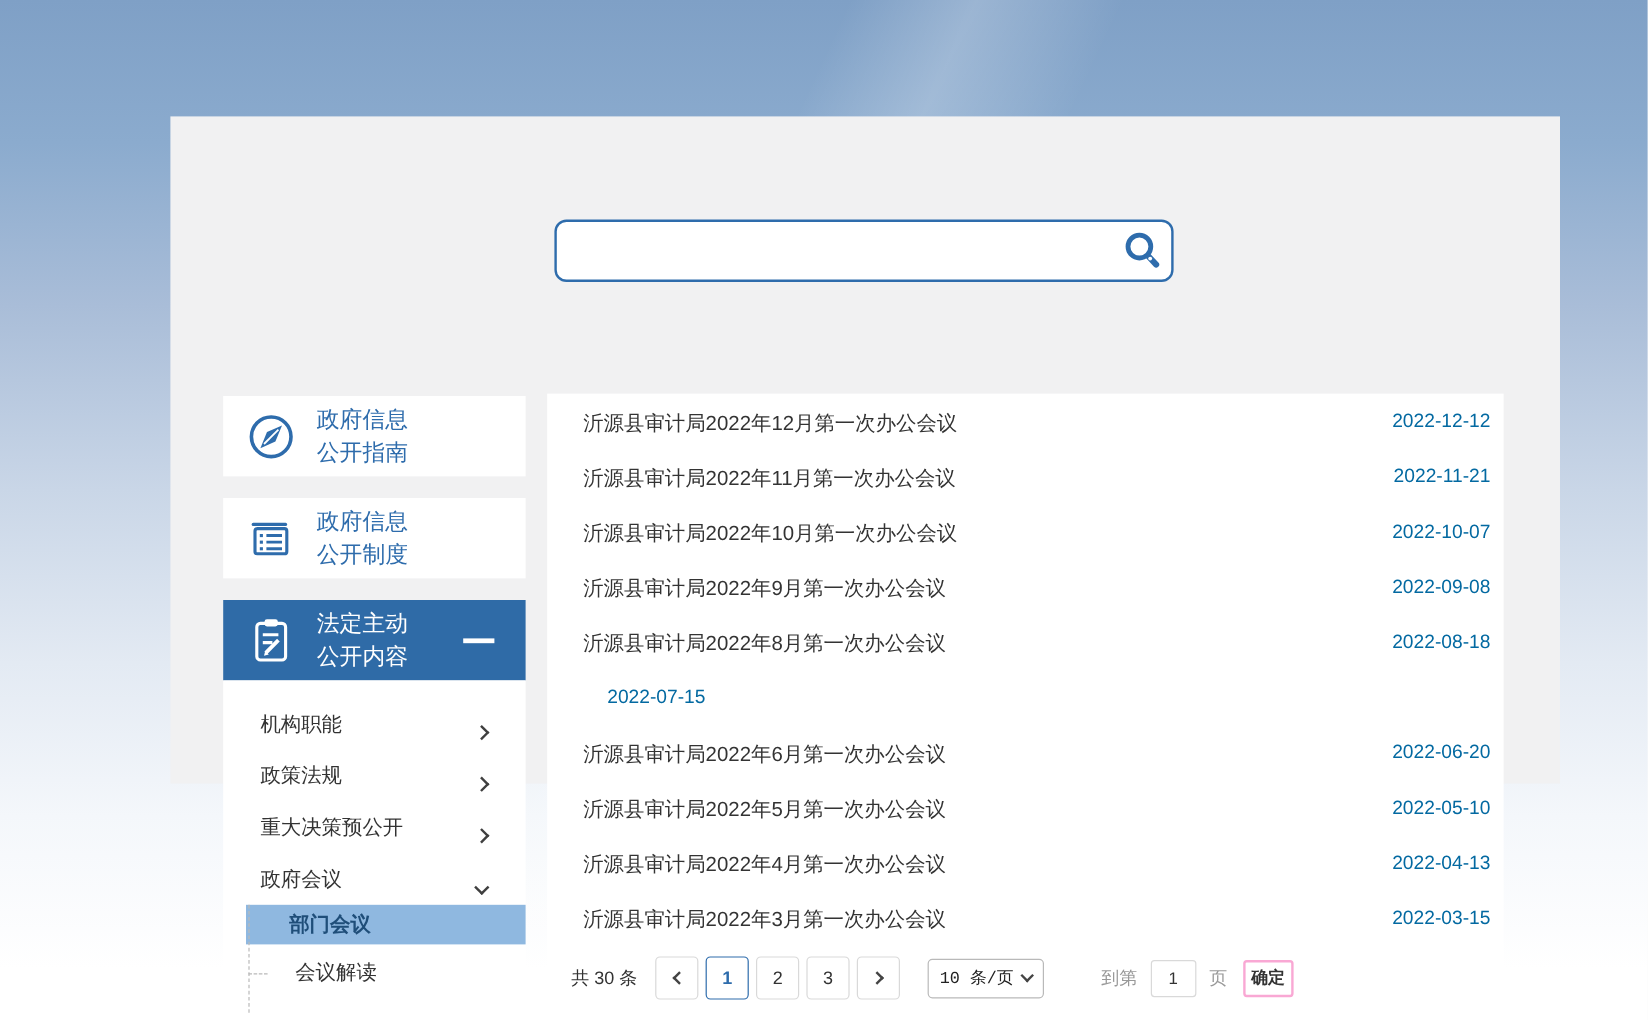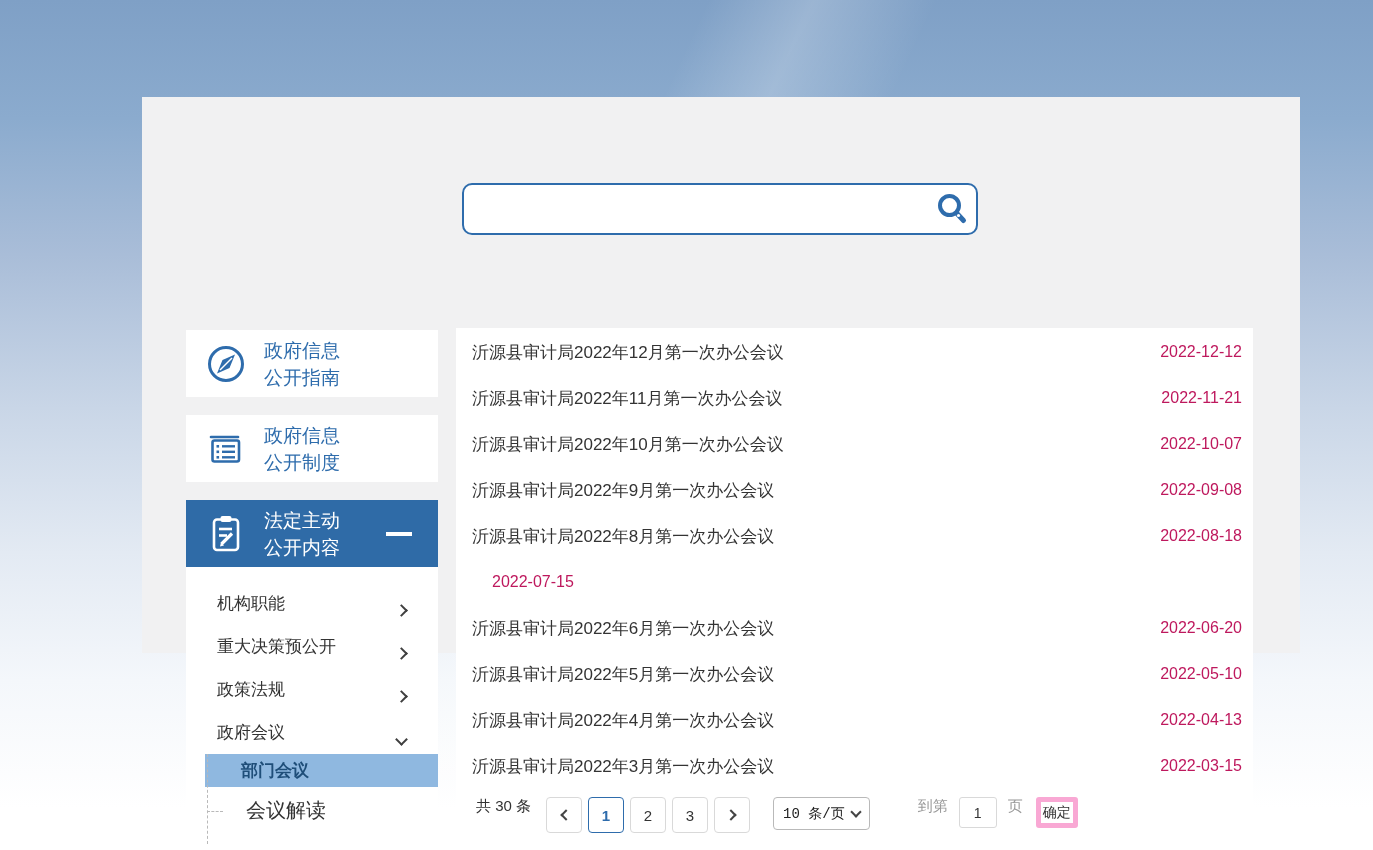--- a/index.html
+++ b/index.html
@@ -33,50 +33,50 @@
   .menu-card { background:#fff; height:283px; padding-top:5px; position:relative; }
   .menu-item { height:43px; display:flex; align-items:flex-end; padding:0 32px 0 31px;
     font-size:17px; color:#333; cursor:pointer; }
   .chev { width:9px; height:9px; border-top:2px solid #3f3f3f; border-right:2px solid #3f3f3f; margin-left:auto; }
   .chev.right { transform:rotate(45deg); }
   .chev.down  { transform:rotate(135deg); margin-top:-5px; }
 
   .sub-active { margin:10px 0 0 19px; height:33px; background:#8fb8e0; display:flex; align-items:center;
     padding-left:36px; font-size:17px; font-weight:bold; color:#1f4e79; cursor:pointer; }
   .sub-item { height:47px; display:flex; align-items:center; padding-left:60px;
-    font-size:20px; color:#333; cursor:pointer; position:relative; }
+    font-size:17px; color:#333; cursor:pointer; position:relative; }
   .tree-v { position:absolute; left:21px; top:187px; bottom:6px; border-left:1px dashed #b9b9b9; }
   .tree-h { position:absolute; left:21px; top:50%; width:16px; border-top:1px dashed #b9b9b9; }
 
   
   .main-panel { position:absolute; left:314px; top:231px; width:797px; height:517px; background:#fff; padding-top:1px; }
-  .news-row { height:46px; display:flex; align-items:center; padding:0 11px 0 16px; cursor:pointer; }
+  .news-row { height:46px; display:flex; align-items:center; padding:0 11px 0 16px; cursor:pointer;margin-left:14px; }
   .news-title { flex:1; font-size:17px; color:#333; white-space:nowrap; overflow:hidden; }
-  .news-date { font-size:16px; color:#be185d; margin-left:20px; flex:none; }
-
-  
-  .pager { display:flex; margin-top:8px; padding-left:20px; font-size:15px; color:#333; }
+  .news-date { font-size:16px; color:#0369a1; margin-left:20px; flex:none; }
+
+  
+  .pager { display:flex; align-items:center; margin-top:8px; padding-left:20px; font-size:15px; color:#333; }
   .pg-total { margin-right:15px; }
   .pg-btn { width:36px; height:36px; border:1px solid #d9d9d9; border-radius:4px; background:#fff;
     display:flex; align-items:center; justify-content:center; font-size:15px; color:#333;
     margin-right:6px; cursor:pointer; }
   .pg-btn.active { border-color:#2e6cac; color:#2e6cac; font-weight:bold; }
   .chev-sm { width:8px; height:8px; border-top:2px solid #444; border-right:2px solid #444; }
   .chev-sm.left  { transform:rotate(-135deg); margin-left:3px; }
   .chev-sm.rightp { transform:rotate(45deg); margin-right:3px; }
   .chev-sm.downp { transform:rotate(135deg); margin-top:-4px; }
   .pg-size { min-width:72px; height:33px; border:1px solid #b9b9b9; border-radius:4px; background:#fff;
     display:flex; align-items:center; justify-content:center; gap:7px; font-size:14px;
     margin-left:17px; padding:0 9px; cursor:pointer; color:#222;font-family:Liberation Mono, monospace; }
   .pg-goto-label { color:#999; margin-left:48px; font-size:15px; }
   .pg-input { width:38px; height:31px; border:1px solid #d9d9d9; border-radius:3px; text-align:center;
     font-size:14px; color:#333; margin:0 11px; outline:none; font-family:inherit; }
   .pg-unit { color:#999; font-size:15px; }
-  .pg-confirm { margin-left:13px; width:42px; height:31px; border:5px solid #f9a8d4; border-radius:3px;
-    background:#fff; font-size:14px; color:#333; display:flex; align-items:center; justify-content:center; cursor:pointer; }
+  .pg-confirm { margin-left:13px; width:42px; height:31px; border:2px solid #f9a8d4; border-radius:3px;
+    background:#fff; font-size:14px; color:#333; display:flex; align-items:center; justify-content:center; cursor:pointer;font-weight:bold; }
 </style>
 </head>
 <body>
 
 <div class="wrapper">
 
   <div class="search-box">
     <input class="search-input" placeholder="" style="">
     <div class="search-btn">
       <svg width="34" height="34" viewBox="0 0 34 34">
@@ -133,25 +133,25 @@
       </div>
       <div class="minus-bar"></div>
     </div>
 
     <div class="menu-card">
       <div class="menu-item">
         <span>机构职能</span>
         <span class="chev right"></span>
       </div>
       <div class="menu-item">
+        <span>政策法规</span>
+        <span class="chev right"></span>
+      </div>
+      <div class="menu-item">
         <span>重大决策预公开</span>
-        <span class="chev right"></span>
-      </div>
-      <div class="menu-item">
-        <span>政策法规</span>
         <span class="chev right"></span>
       </div>
       <div class="menu-item">
         <span>政府会议</span>
         <span class="chev down"></span>
       </div>
 
       <div class="sub-active">部门会议</div>
       <div class="sub-item">
         <span class="tree-h"></span>

